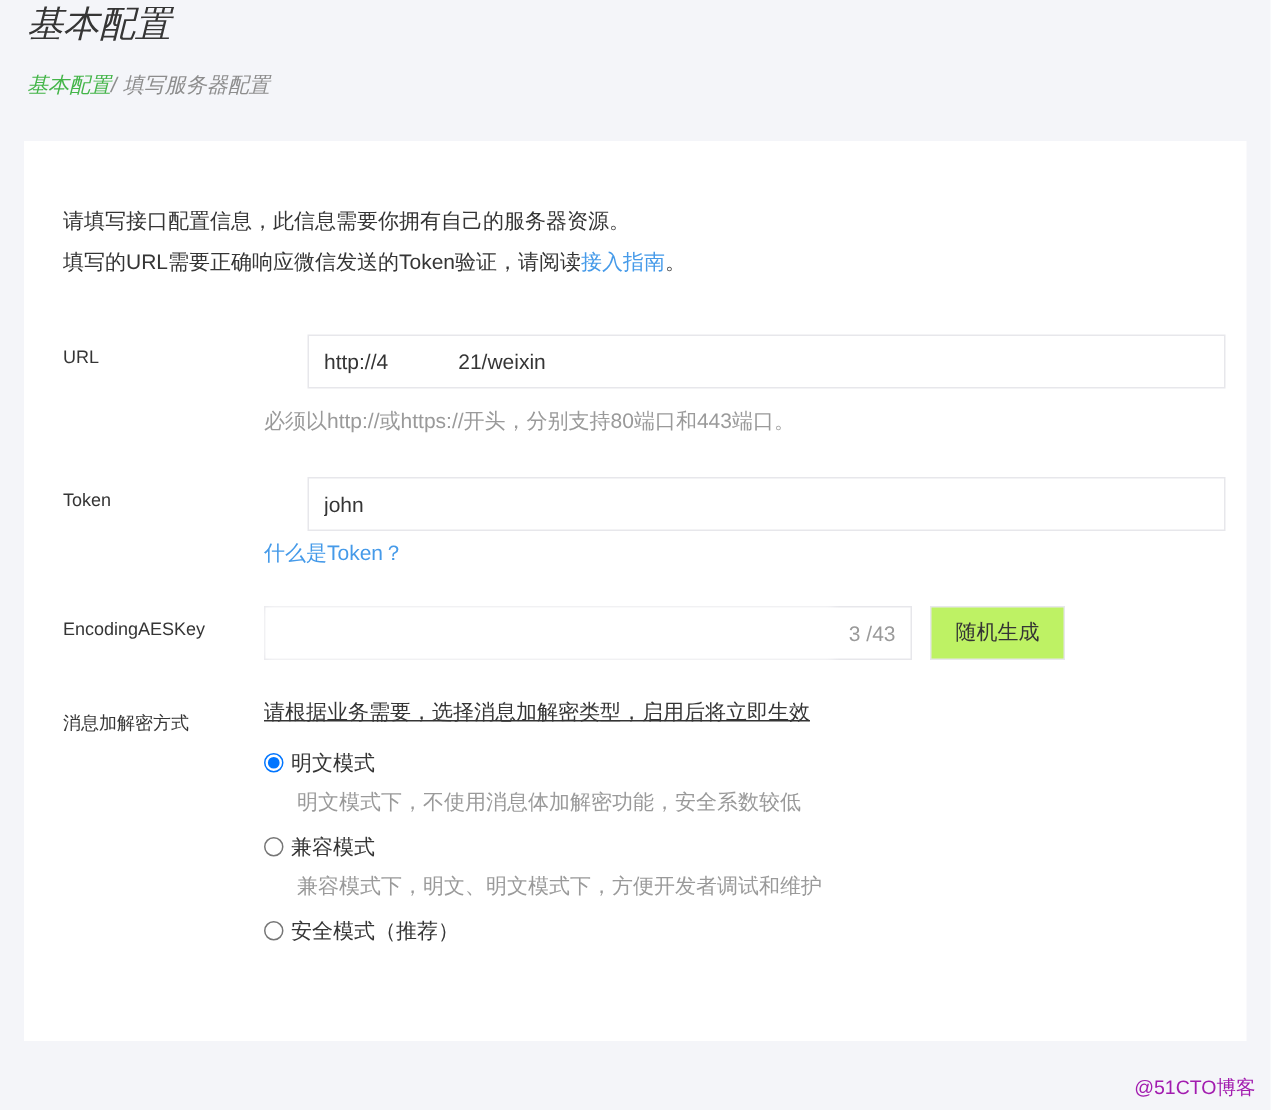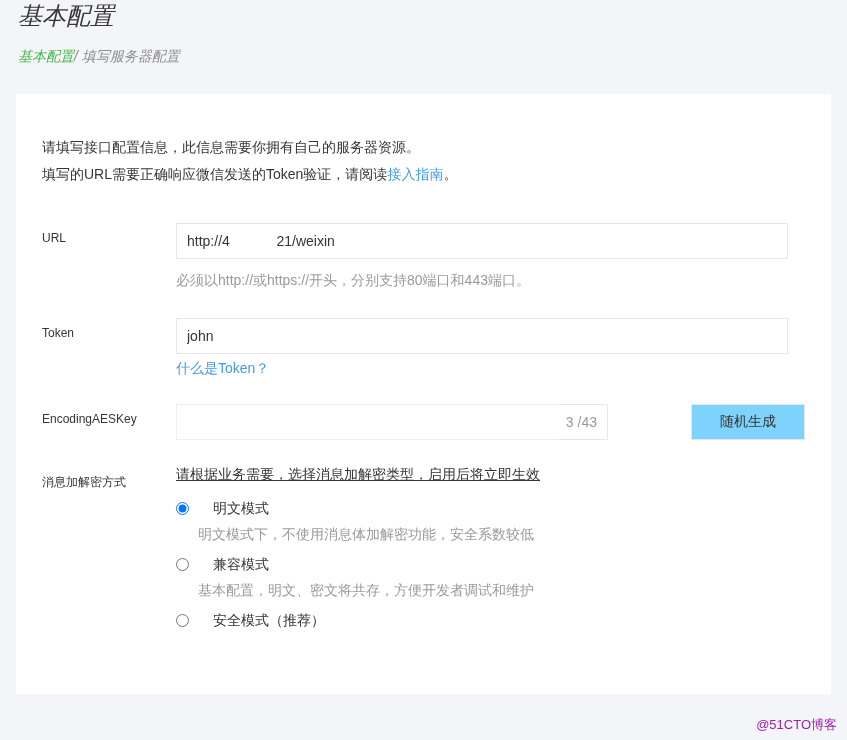--- a/index.html
+++ b/index.html
@@ -53,35 +53,36 @@
     }
     .form-field { flex: 1; }
     .text-input {
       width: 612px;
       height: 36px;
       border: 1px solid #e7e7eb;
       padding: 0 10px;
       font-size: 14px;
       color: #353535;
       outline: none;
+      margin-left: 29px;
     }
     .hint {
       color: #9a9a9a;
       font-size: 14px;
       margin-top: 10px;
       line-height: 1.6;
     }
     .link {
       color: #459ae9;
       text-decoration: none;
       display: inline-block;
       margin-top: 6px;
       font-size: 14px;
     }
-    .aes-row { display: flex; align-items: center; gap: 12px; justify-content: space-between; }
+    .aes-row { display: flex; align-items: center; gap: 12px; }
     .aes-input-wrap {
       position: relative;
       width: 432px;
       height: 36px;
       border: 1px solid #e7e7eb;
       display: flex;
       align-items: center;
     }
     .aes-input {
       flex: 1;
@@ -95,38 +96,38 @@
       filter: blur(3px);
     }
     .aes-count {
       color: #9a9a9a;
       font-size: 14px;
       padding: 0 10px;
       white-space: nowrap;
     }
     .btn-random {
       height: 36px;
-      padding: 0 28px;
+      padding: 0 16px;
       border: 1px solid #e7e7eb;
-      background: #7dd3fc;
+      background: #bef264;
       color: #353535;
       font-size: 14px;
       cursor: pointer;
     }
     .mode-desc {
       color: #353535;
       font-size: 14px;
       margin-bottom: 14px;
       text-decoration: underline;
     }
     .radio-item { margin-bottom: 6px; }
     .radio-line {
       display: flex;
       align-items: center;
-      gap: 24px;
+      gap: 5px;
       cursor: pointer;
       padding: 2px 0;
     }
     .radio-line input { margin: 0; }
     .radio-label { color: #353535; font-size: 14px; }
     .radio-hint {
       color: #9a9a9a;
       font-size: 14px;
       margin: 6px 0 10px 22px;
     }
@@ -197,21 +198,21 @@
           <span class="radio-label">明文模式</span>
         </label>
         <div class="radio-hint">明文模式下，不使用消息体加解密功能，安全系数较低</div>
       </div>
 
       <div class="radio-item">
         <label class="radio-line">
           <input type="radio" name="mode" style="">
           <span class="radio-label">兼容模式</span>
         </label>
-        <div class="radio-hint">基本配置，明文、密文将共存，方便开发者调试和维护</div>
+        <div class="radio-hint">兼容模式下，明文、明文模式下，方便开发者调试和维护</div>
       </div>
 
       <div class="radio-item">
         <label class="radio-line">
           <input type="radio" name="mode" style="">
           <span class="radio-label">安全模式（推荐）</span>
         </label>
 
       </div>
 

